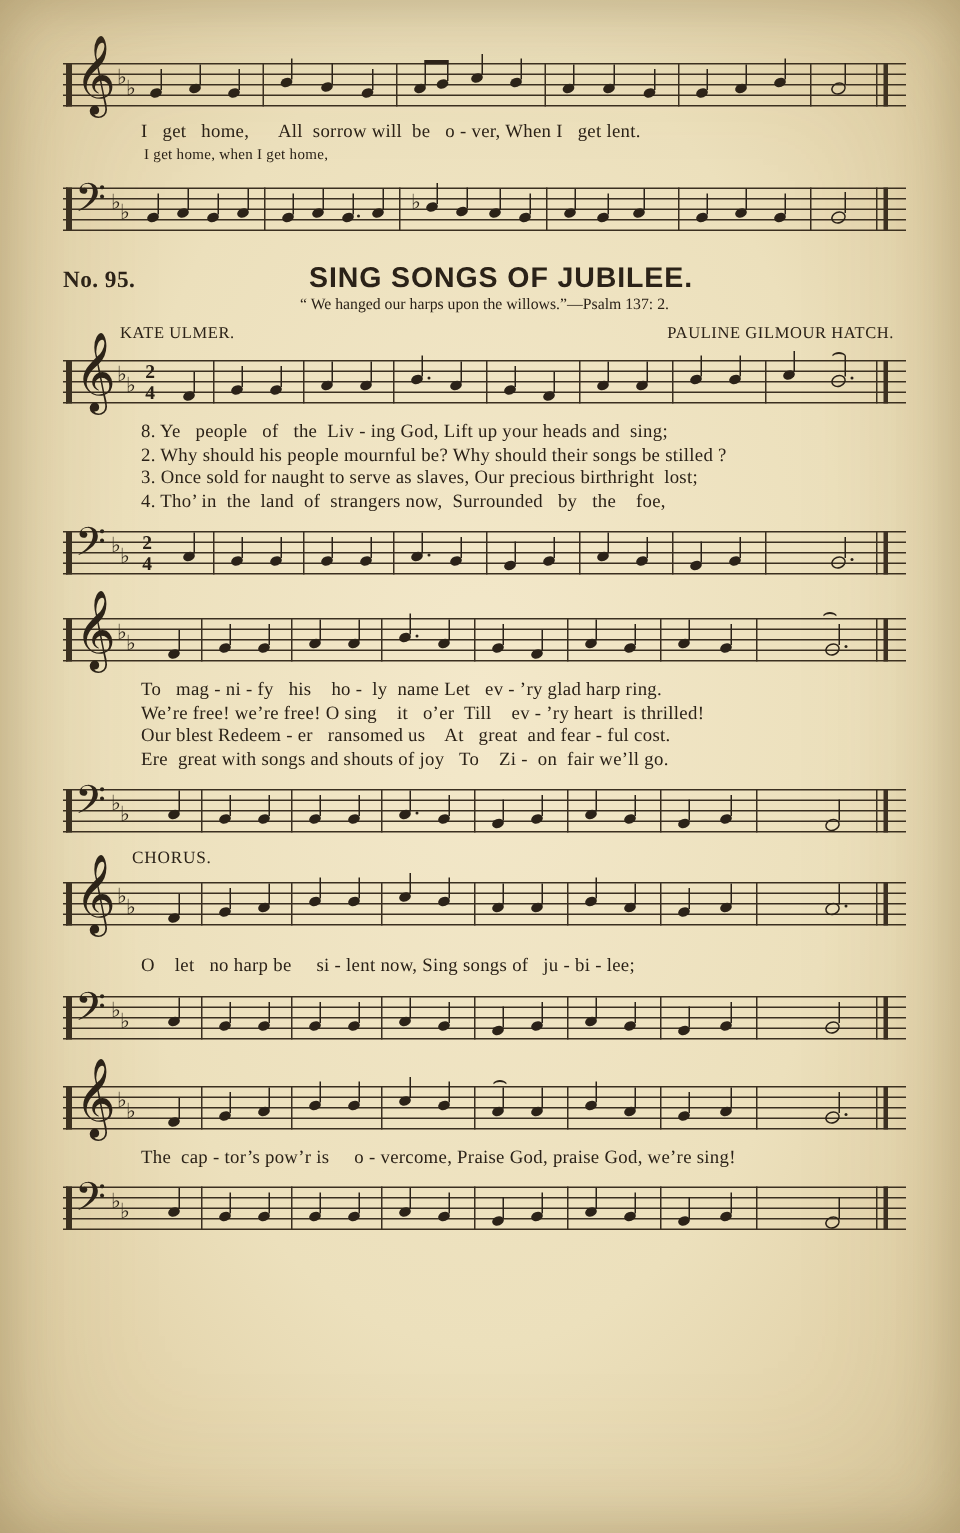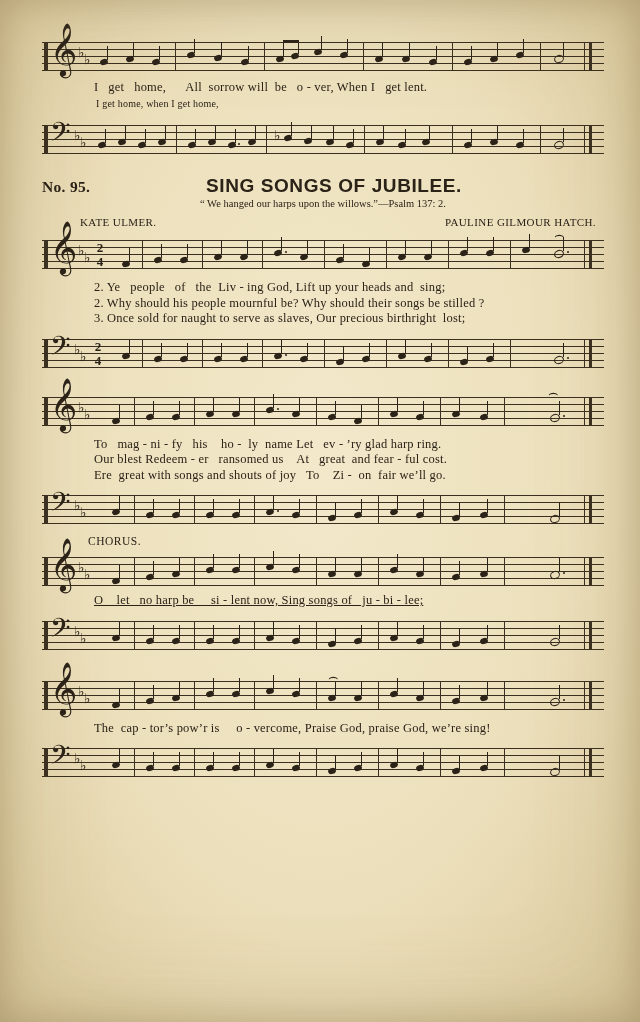--- a/index.html
+++ b/index.html
@@ -434,23 +434,24 @@
         <div class="fermata" style="left:512px;top:-2px;">⌢</div>
         <div class="note open" style="left:512px;top:18px;"></div>
           <div class="stem" style="left:521px;top:5px;height:14px;"></div>
         <div class="dot" style="left:525px;top:19px;"></div>
         <div class="barline" style="left:542px;"></div>
         <div class="barline thick" style="left:547px;"></div>
       </div>
     </div>
 
     <div class="lyricblock" style="padding-left:52px;margin-top:4px;">
-      <div class="lyricline">2. Ye   people   of   the  Liv - ing God, Lift up your heads and  sing;</div>
+      <div class="lyricline">8. Ye   people   of   the  Liv - ing God, Lift up your heads and  sing;</div>
       <div class="lyricline">2. Why should his people mournful be? Why should their songs be stilled ?</div>
       <div class="lyricline">3. Once sold for naught to serve as slaves, Our precious birthright  lost;</div>
+      <div class="lyricline">4. Tho’ in  the  land  of  strangers now,  Surrounded   by   the    foe,</div>
     </div>
 
     <div class="system" style="margin-top:4px;">
       <div class="staff">
         <div class="lines">
             <i></i>
             <i></i>
             <i></i>
             <i></i>
             <i></i>
@@ -558,20 +559,21 @@
         <div class="note open" style="left:508px;top:25px;"></div>
           <div class="stem" style="left:517px;top:12px;height:14px;"></div>
         <div class="dot" style="left:521px;top:26px;"></div>
         <div class="barline" style="left:542px;"></div>
         <div class="barline thick" style="left:547px;"></div>
       </div>
     </div>
 
     <div class="lyricblock" style="padding-left:52px;margin-top:4px;">
       <div class="lyricline">To   mag - ni - fy   his    ho -  ly  name Let   ev - ’ry glad harp ring.</div>
+      <div class="lyricline">We’re free! we’re free! O sing    it   o’er  Till    ev - ’ry heart  is thrilled!</div>
       <div class="lyricline">Our blest Redeem - er   ransomed us    At   great  and fear - ful cost.</div>
       <div class="lyricline">Ere  great with songs and shouts of joy   To    Zi -  on  fair we’ll go.</div>
     </div>
 
     <div class="system" style="margin-top:4px;">
       <div class="staff">
         <div class="lines">
             <i></i>
             <i></i>
             <i></i>
@@ -676,21 +678,21 @@
           <div class="stem" style="left:445px;top:9px;height:14px;"></div>
         <div class="barline" style="left:462px;"></div>
         <div class="note open" style="left:508px;top:22px;"></div>
           <div class="stem" style="left:517px;top:9px;height:14px;"></div>
         <div class="dot" style="left:521px;top:23px;"></div>
         <div class="barline" style="left:542px;"></div>
         <div class="barline thick" style="left:547px;"></div>
       </div>
     </div>
 
-    <div class="lyricblock" style="padding-left:52px;margin-top:0;text-decoration:underline;">
+    <div class="lyricblock" style="padding-left:52px;margin-top:12px;">
       <div class="lyricline">O    let   no harp be     si - lent now, Sing songs of   ju - bi - lee;</div>
     </div>
 
     <div class="system" style="margin-top:4px;">
       <div class="staff">
         <div class="lines">
             <i></i>
             <i></i>
             <i></i>
             <i></i>

